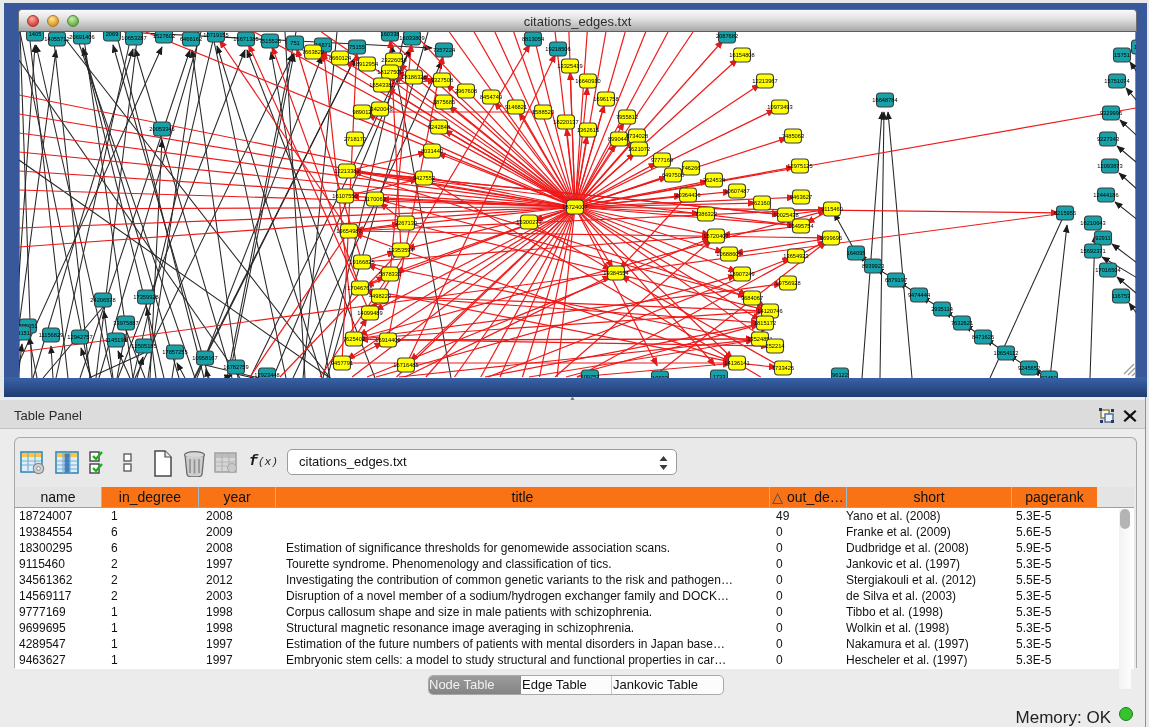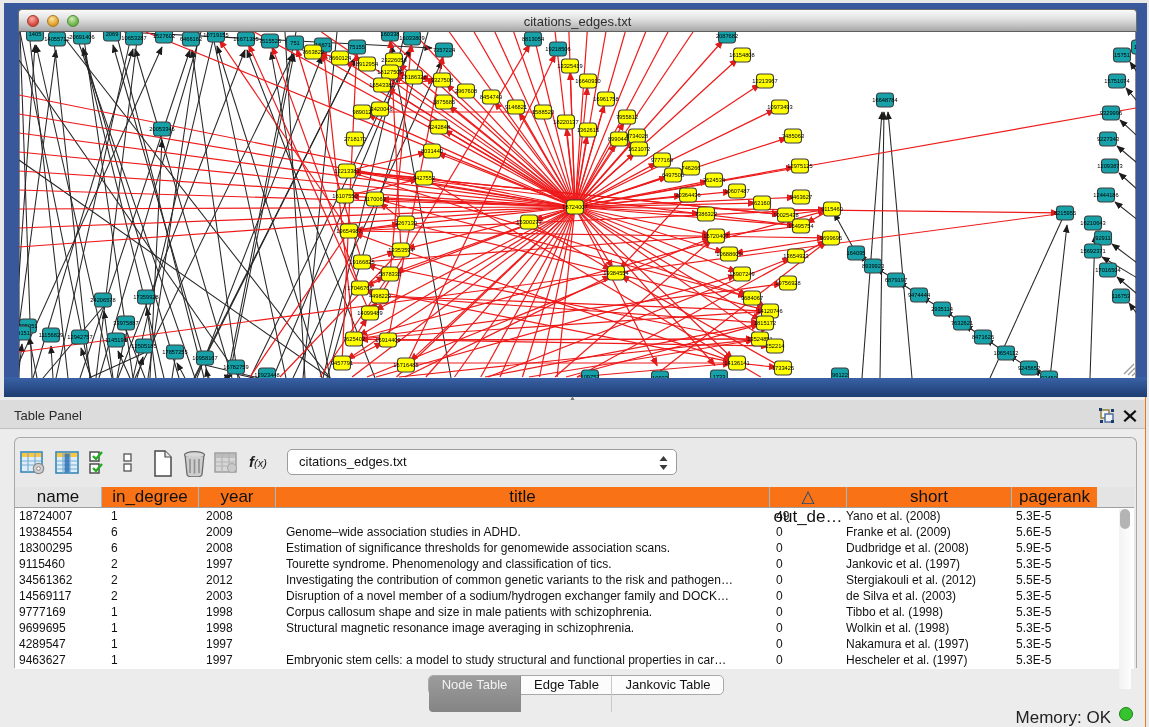--- a/index.html
+++ b/index.html
@@ -18,33 +18,33 @@
 
 #tpanel{position:absolute;left:0;top:397px;width:1146px;height:330px;background:#ececec;border-right:1px solid #f97316}
 #tphead{position:absolute;left:0;top:3px;width:100%;height:29px;background:#dcdcdc;border-bottom:1px solid #c0c0c0}
 #tphead .t{position:absolute;left:14px;top:8px;font-size:13px;color:#2a2a2a}
 #tbox{position:absolute;left:14px;top:40px;width:1123px;height:231px;background:#e9e9e9;border:1px solid #a8a8a8;border-radius:6px 6px 0 0;border-bottom:none}
 #tbl{position:absolute;left:0;top:49px;width:1119px;height:182px;background:#fff}
 
 .ic{position:absolute;top:12px}
 #dd{position:absolute;left:272px;top:11px;width:390px;height:26px;background:#fff;border:1px solid #9c9c9c;border-radius:5px;font-size:13px;color:#111;line-height:24px;padding-left:11px}
 
-#thead{position:absolute;left:0;top:0;width:1119px;height:21px;background:#e4e4e4;border-bottom:1px solid #9f9f9f;font-size:17px;color:#111}
+#thead{position:absolute;left:0;top:0;width:1119px;height:21px;background:#e4e4e4;border-bottom:1px solid #9f9f9f;font-size:14px;color:#111}
 .th{position:absolute;top:0;height:20px;line-height:20px;text-align:center;background:#f97316;border-left:1px solid #96bcd6}
 .th0{background:#e4e4e4;border-left:none}
 .tr{position:relative;width:1119px;height:16px;font-size:12px;color:#111;white-space:nowrap}
 .c{position:absolute;top:0;height:16px;line-height:15px;overflow:hidden}
 .c0{left:4px;width:80px}.c1{left:96px;width:80px}.c2{left:191px;width:66px}
 .c3{left:271px;width:482px}.c4{left:761px;width:68px}.c5{left:831px;width:165px;}
 .c6{left:1001px;width:80px}
 #vsb{position:absolute;right:3px;top:22px;width:12px;height:180px;background:linear-gradient(90deg,#f2f2f2,#fdfdfd)}
 #vsb .th1{position:absolute;left:1px;top:0;width:10px;height:20px;background:#b4b4b4;border-radius:5px}
 
 #tabs{position:absolute;left:428px;top:278px;width:296px;height:20px;border:1px solid #a9a9a9;border-radius:5px;background:#fcfcfc;font-size:13px}
-#tabs .sg{position:absolute;top:0;height:36px;line-height:18px;text-align:center;color:#111}
+#tabs .sg{position:absolute;top:0;height:18px;line-height:18px;color:#111}
 #tabs .s0{left:0;width:92px;background:linear-gradient(#9c9c9c,#848484);color:#f2f2f2;border-radius:4px 0 0 4px;border-right:1px solid #8a8a8a}
 #tabs .s1{left:93px;width:90px;border-right:1px solid #c9c9c9}
 #tabs .s2{left:184px;width:110px}
 #status{position:absolute;right:34px;top:311px;font-size:17px;color:#222}
 #gdot{position:absolute;right:12px;top:310px;width:14px;height:14px;border-radius:50%;background:#35c42e;border:1.5px solid #1e7c1a}
 </style></head>
 <body>
 <div id="app">
   <div id="frame">
       <div class="btm"></div>
@@ -672,21 +672,21 @@
         <ellipse cx="12.5" cy="5" rx="10" ry="3.4" fill="#d8d8d8" stroke="#6a6a6a" stroke-width="1.3"></ellipse>
         <path d="M3.2 6.5L5 24.5c.1 1.4 3.4 2.5 7.5 2.5s7.4-1.1 7.5-2.5L21.8 6.5" fill="#cdcdcd" stroke="#6a6a6a" stroke-width="1.3"></path>
         <path d="M8 9v14M12.5 9.5v14M17 9v14" stroke="#8f8f8f" stroke-width="1.6"></path>
       </svg>
       <svg class="ic" style="left:199px" width="25" height="26" viewBox="0 0 25 26">
         <rect x="1" y="3" width="21" height="19" fill="#d6d6d6" stroke="#9a9a9a" stroke-width="1.4"></rect>
         <rect x="2" y="4" width="19" height="4" fill="#bdbdbd"></rect>
         <path d="M2 12h19M2 16h19M8 4v18M15 4v18" stroke="#b3b3b3" stroke-width="1.2"></path>
         <circle cx="18" cy="18" r="4.5" fill="#c9c9c9" stroke="#a5a5a5"></circle>
       </svg>
-      <div class="ic" style="left:234px;top:15px;font-size:15px;font-style:italic;color:#1a1a1a;font-family:Liberation Sans, sans-serif"><b>f</b><span style="font-size:11px">(x)</span></div>
+      <div class="ic" style="left:234px;top:15px;font-size:15px;font-style:italic;color:#1a1a1a;font-family:Liberation Mono, monospace"><b>f</b><span style="font-size:11px">(x)</span></div>
       <div id="dd">citations_edges.txt
         <svg style="position:absolute;right:8px;top:6px" width="9" height="14" viewBox="0 0 9 14">
           <path d="M4.5 0L8.5 5H0.5z" fill="#3a3a3a"></path>
             <path d="M4.5 14L8.5 9H0.5z" fill="#3a3a3a"></path>
         </svg>
       </div>
       <div id="tbl">
         <div id="thead">
           <div class="th th0" style="left:0;width:86px">name</div>
           <div class="th" style="left:86px;width:97px">in_degree</div>
@@ -702,21 +702,20 @@
               <div class="c c1">1</div>
               <div class="c c2">2008</div>
               <div class="c c4">49</div>
               <div class="c c5">Yano et al. (2008)</div>
               <div class="c c6">5.3E-5</div>
             </div>
             <div class="tr">
               <div class="c c0">19384554</div>
               <div class="c c1">6</div>
               <div class="c c2">2009</div>
-              <div class="c c3">Genome–wide association studies in ADHD.</div>
               <div class="c c4">0</div>
               <div class="c c5">Franke et al. (2009)</div>
               <div class="c c6">5.6E-5</div>
             </div>
             <div class="tr">
               <div class="c c0">18300295</div>
               <div class="c c1">6</div>
               <div class="c c2">2008</div>
               <div class="c c3">Estimation of significance thresholds for genomewide association scans.</div>
               <div class="c c4">0</div>
@@ -765,20 +764,21 @@
               <div class="c c2">1998</div>
               <div class="c c3">Structural magnetic resonance image averaging in schizophrenia.</div>
               <div class="c c4">0</div>
               <div class="c c5">Wolkin et al. (1998)</div>
               <div class="c c6">5.3E-5</div>
             </div>
             <div class="tr">
               <div class="c c0">4289547</div>
               <div class="c c1">1</div>
               <div class="c c2">1997</div>
+              <div class="c c3">Estimation of the future numbers of patients with mental disorders in Japan base…</div>
               <div class="c c4">0</div>
               <div class="c c5">Nakamura et al. (1997)</div>
               <div class="c c6">5.3E-5</div>
             </div>
             <div class="tr">
               <div class="c c0">9463627</div>
               <div class="c c1">1</div>
               <div class="c c2">1997</div>
               <div class="c c3">Embryonic stem cells: a model to study structural and functional properties in car…</div>
               <div class="c c4">0</div>

